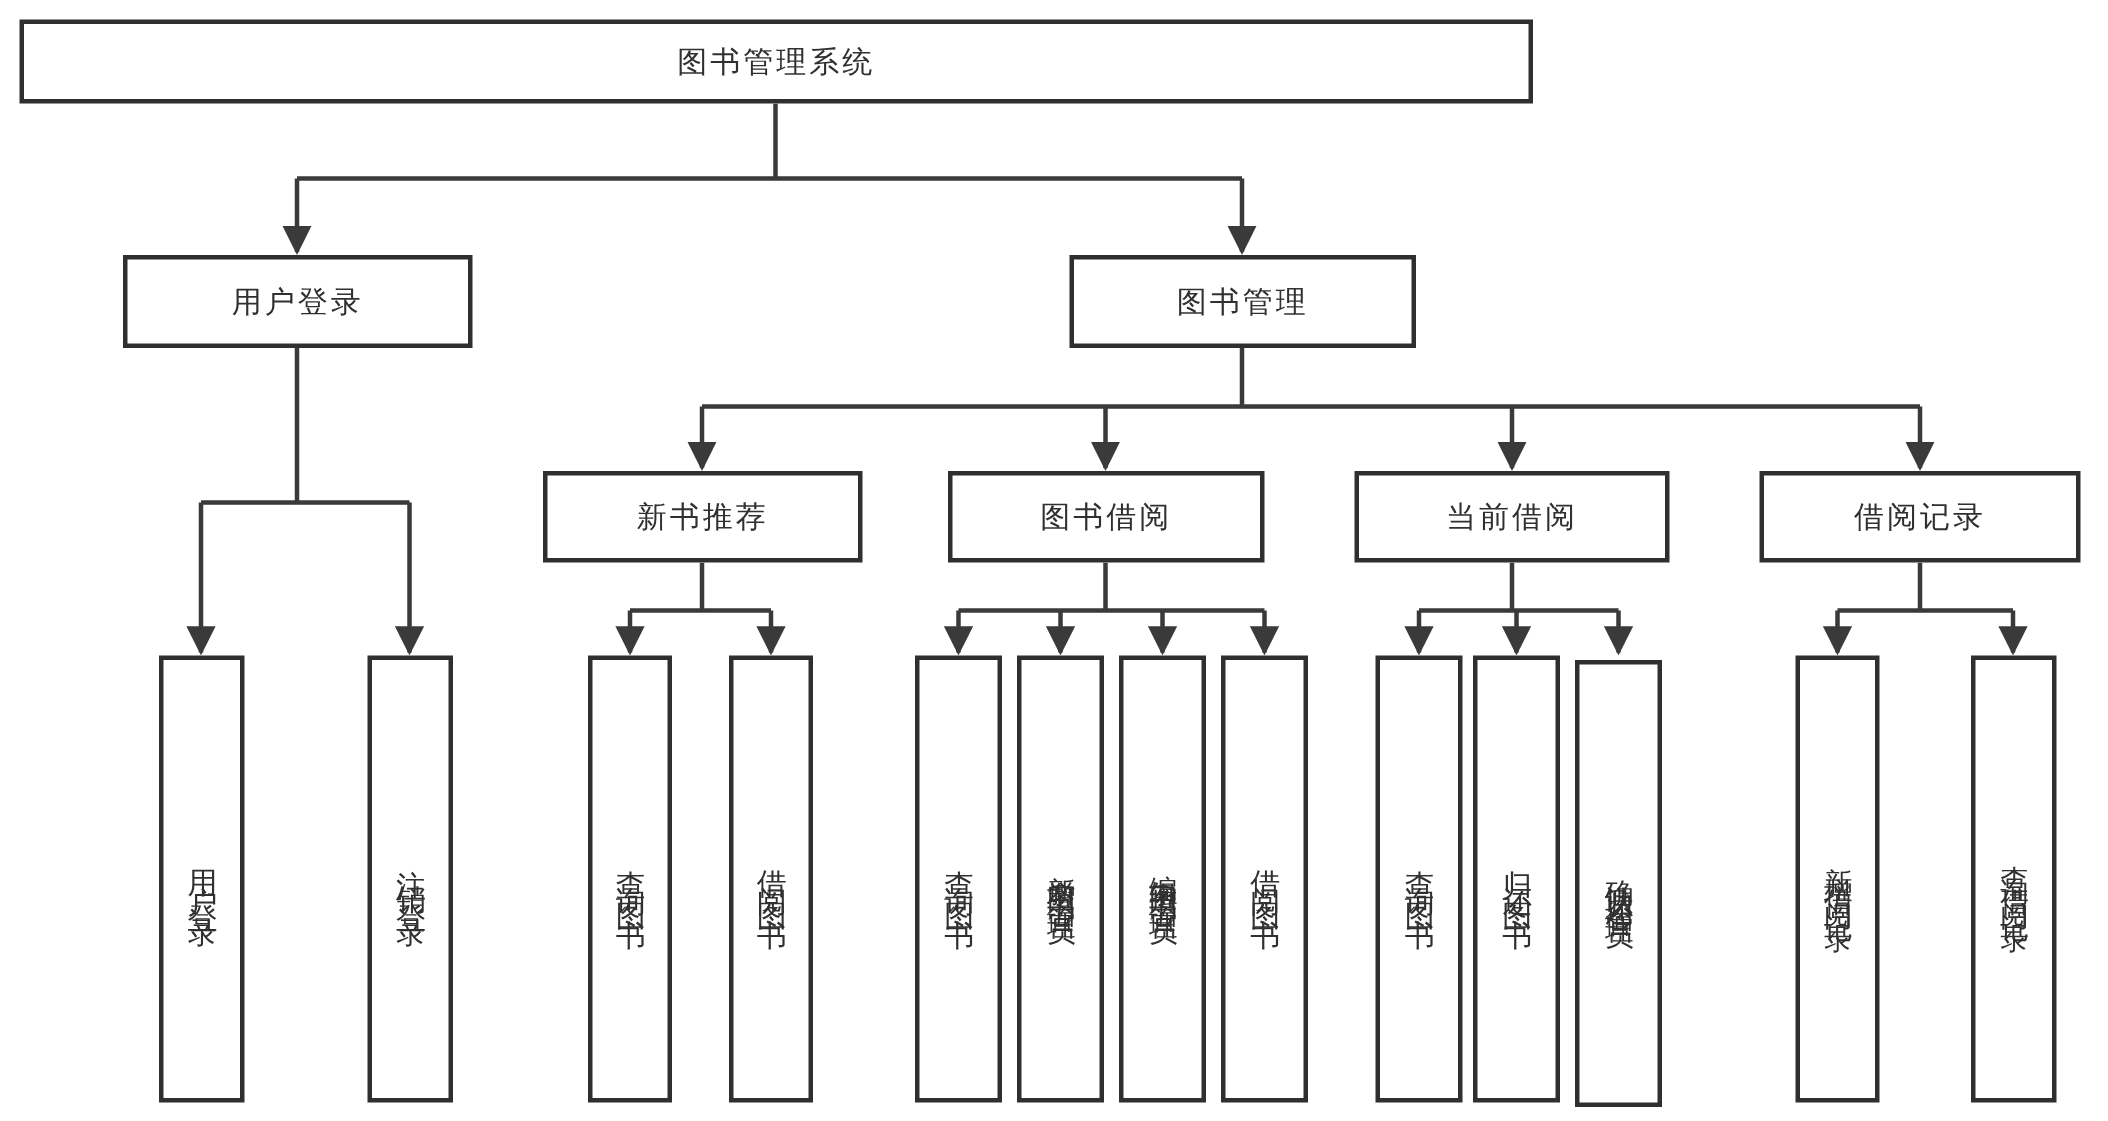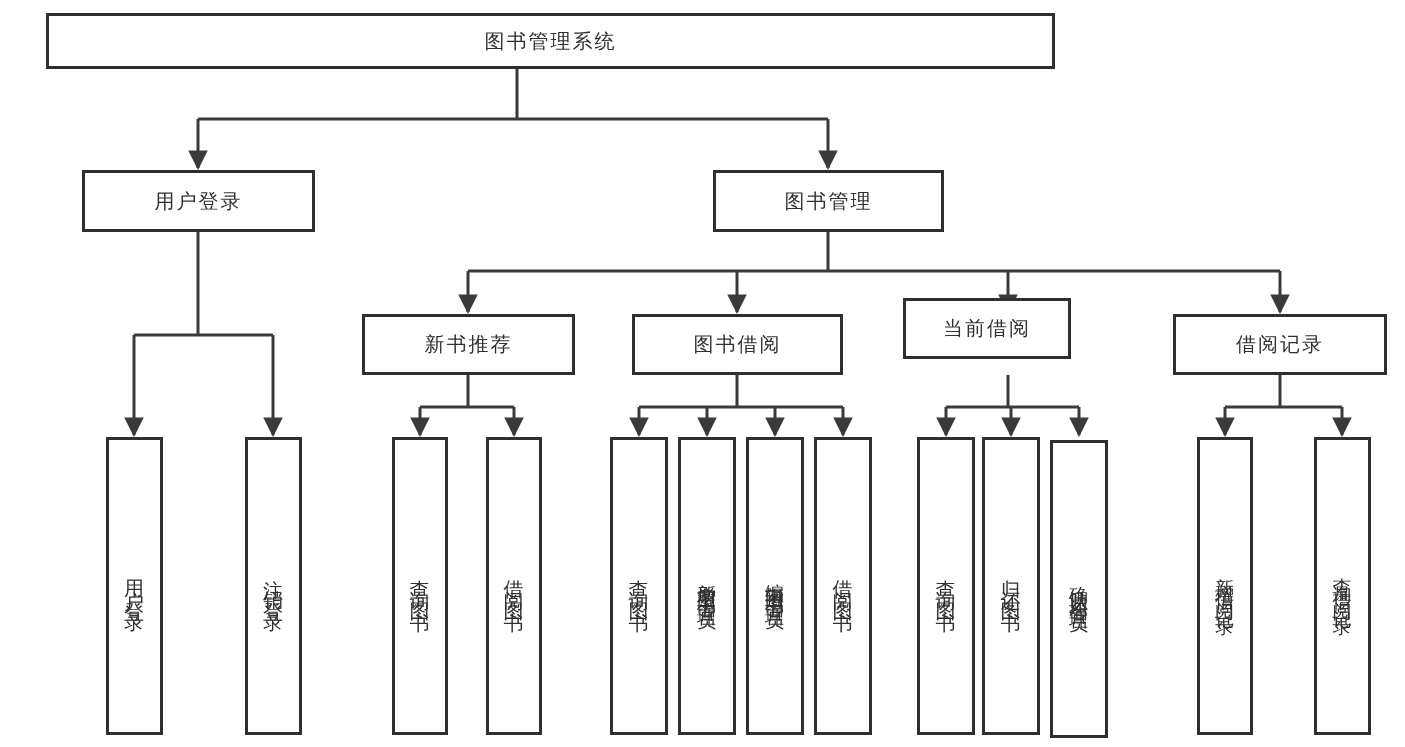--- a/index.html
+++ b/index.html
@@ -96,28 +96,28 @@
     <line x1="843" y1="407" x2="843" y2="435" stroke="#3a3a3a" stroke-width="3" marker-end="url(#arrow)"></line>
 
     <line x1="946" y1="407" x2="946" y2="435" stroke="#3a3a3a" stroke-width="3" marker-end="url(#arrow)"></line>
     <line x1="1011" y1="407" x2="1011" y2="435" stroke="#3a3a3a" stroke-width="3" marker-end="url(#arrow)"></line>
     <line x1="1079" y1="407" x2="1079" y2="435" stroke="#3a3a3a" stroke-width="3" marker-end="url(#arrow)"></line>
 
     <line x1="1225" y1="407" x2="1225" y2="435" stroke="#3a3a3a" stroke-width="3" marker-end="url(#arrow)"></line>
     <line x1="1342" y1="407" x2="1342" y2="435" stroke="#3a3a3a" stroke-width="3" marker-end="url(#arrow)"></line>
   </svg>
 
-  <div class="hbox" style="left:13px; top:13px; width:1009px; height:56px;margin-left:33px;">图书管理系统</div>
+  <div class="hbox" style="left:13px; top:13px; width:1009px; height:56px;">图书管理系统</div>
 
   <div class="hbox" style="left:82px; top:170px; width:233px; height:62px;">用户登录</div>
   <div class="hbox" style="left:713px; top:170px; width:231px; height:62px;">图书管理</div>
 
   <div class="hbox" style="left:362px; top:314px; width:213px; height:61px;">新书推荐</div>
   <div class="hbox" style="left:632px; top:314px; width:211px; height:61px;">图书借阅</div>
-  <div class="hbox" style="left:903px; top:298px; width:168px; height:61px;">当前借阅</div>
+  <div class="hbox" style="left:903px; top:314px; width:210px; height:61px;">当前借阅</div>
   <div class="hbox" style="left:1173px; top:314px; width:214px; height:61px;">借阅记录</div>
 
   <div class="vbox" style="left:106px; width:57px;">用户登录</div>
   <div class="vbox" style="left:245px; width:57px;">注销登录</div>
 
   <div class="vbox" style="left:392px; width:56px;">查询图书</div>
   <div class="vbox" style="left:486px; width:56px;">借阅图书</div>
 
   <div class="vbox" style="left:610px; width:58px;">查询图书</div>
   <div class="vbox tall-text" style="left:678px; width:58px;">新增图书（管理员）</div>

